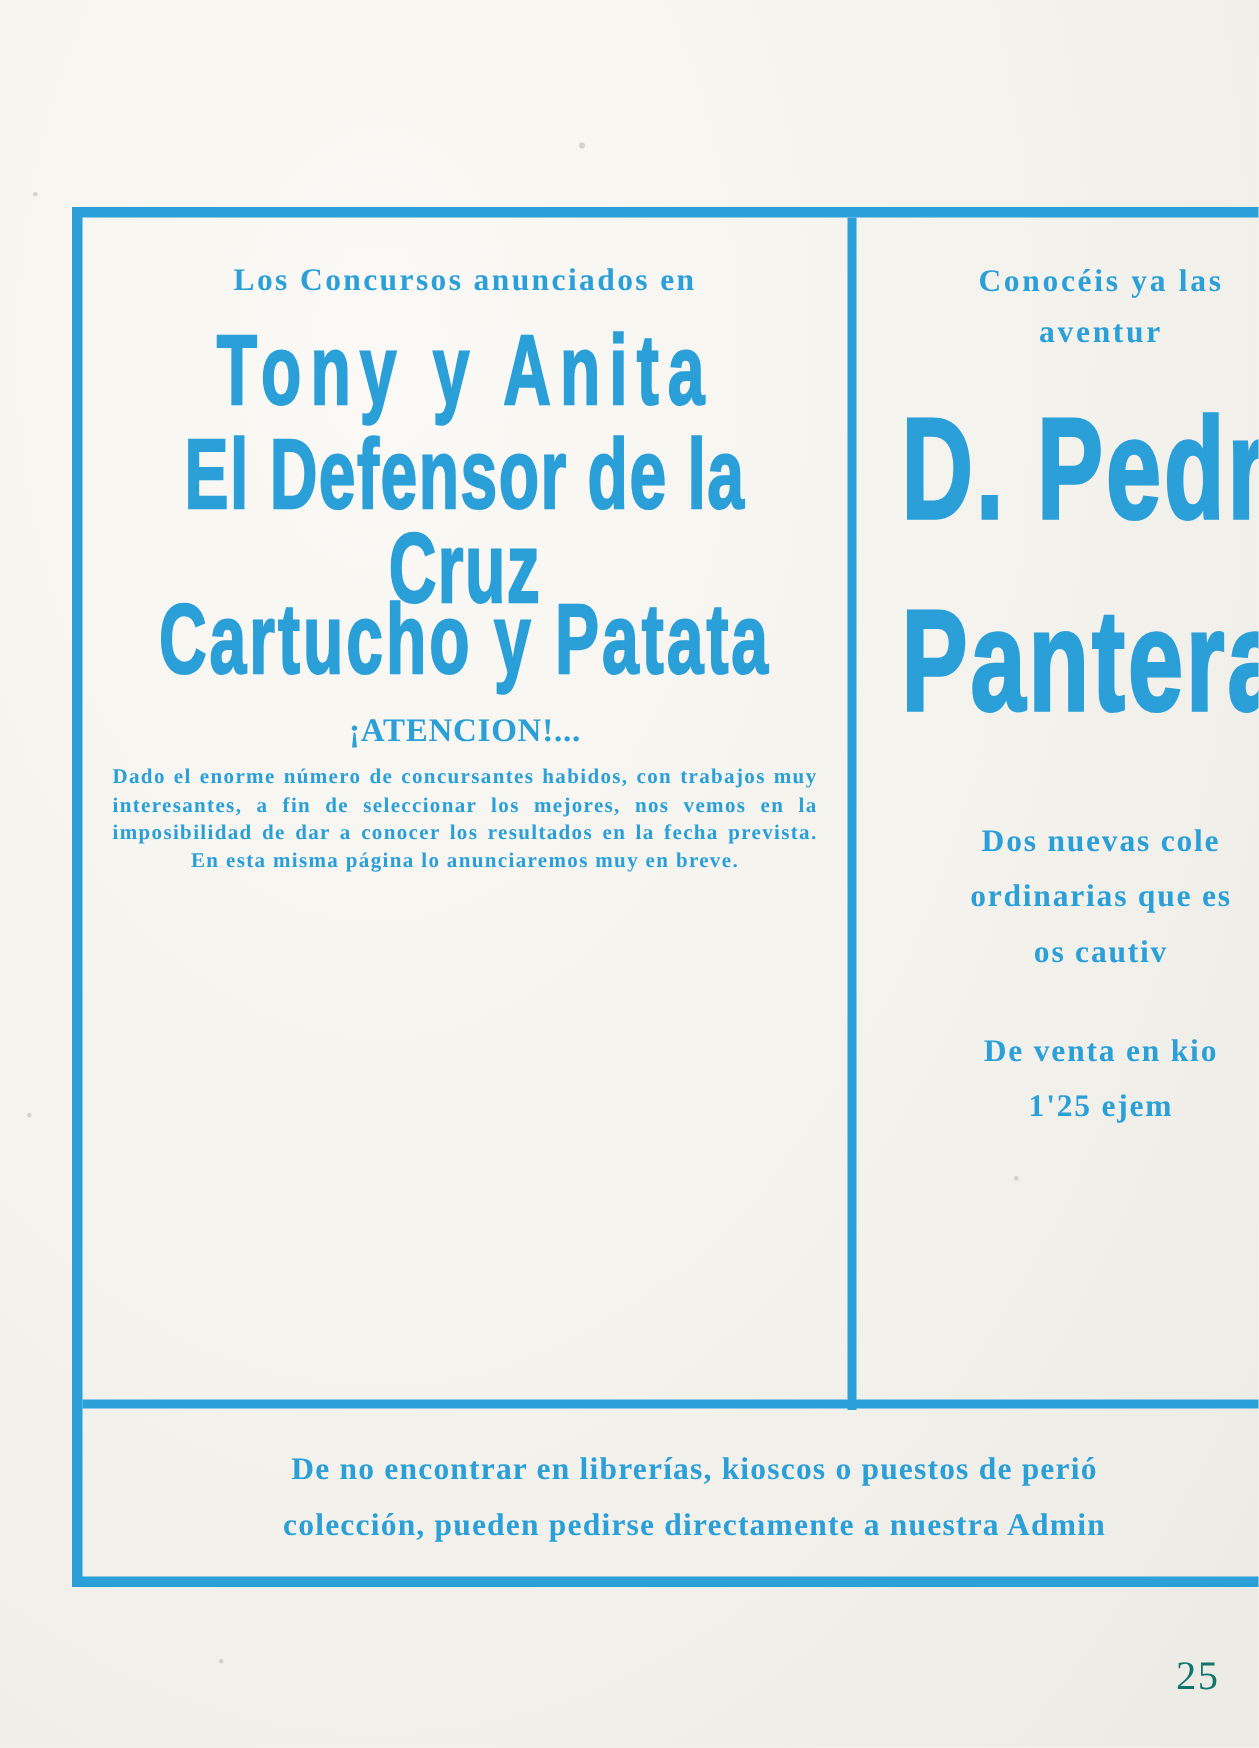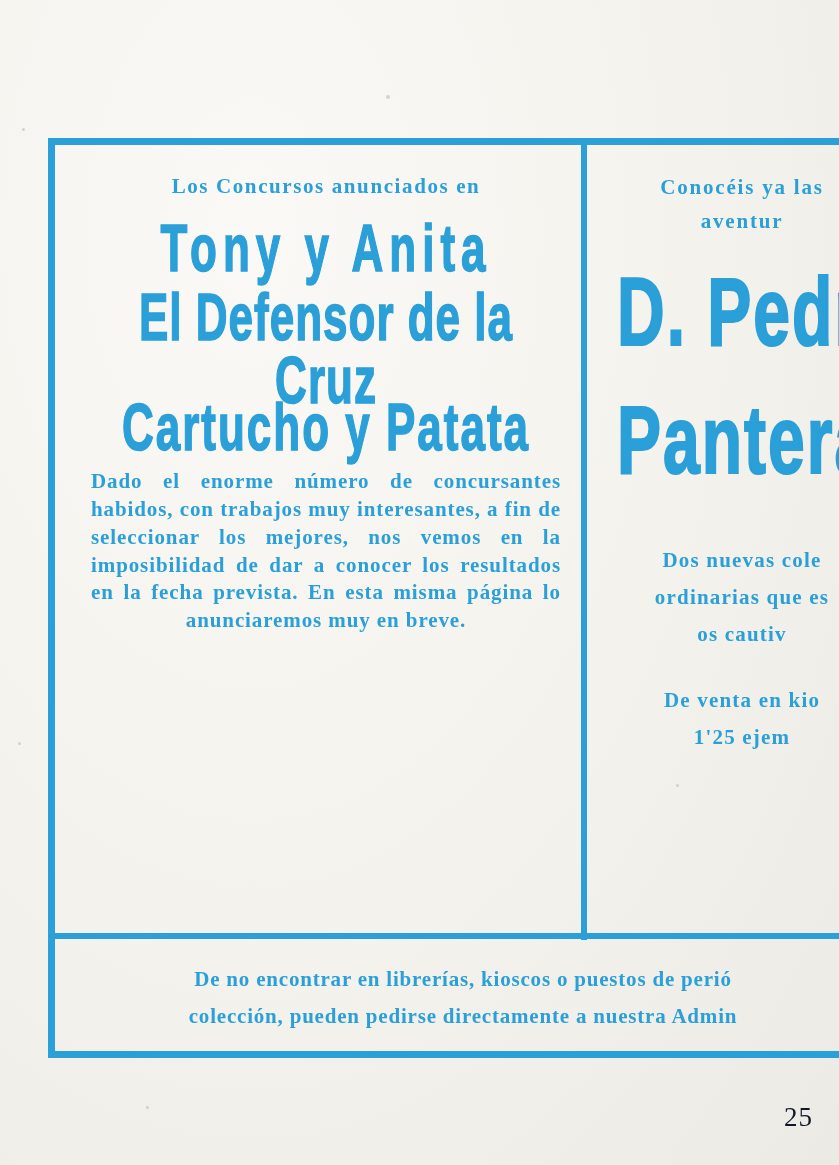--- a/index.html
+++ b/index.html
@@ -46,21 +46,20 @@
     left: 0; top: 0; right: 0;
     height: 795px;
     display: flex;
   }
   .col-left {
     width: 516px;
     box-sizing: border-box;
     border-right: 6px solid #2a9fd8;
     padding: 22px 18px 0 18px;
     text-align: center;
-    margin-left: 16px;
   }
   .col-right {
     flex: 1;
     box-sizing: border-box;
     padding: 22px 0 0 26px;
     text-align: center;
     overflow: hidden;
   }
 
   .lede {
@@ -136,21 +135,21 @@
     font-weight: bold;
     font-size: 22px;
     letter-spacing: .5px;
     margin: 36px 0 10px 0;
   }
 
   .body-text {
     color: #2a9fd8;
     font-family: "Liberation Serif", serif;
     font-weight: bold;
-    font-size: 21px;
+    font-size: 14px;
     line-height: 1.32;
     letter-spacing: .9px;
     text-align: justify;
     text-align-last: center;
     margin: 0 2px;
   }
 
   .right-body {
     color: #2a9fd8;
     font-family: "Liberation Serif", serif;
@@ -186,21 +185,21 @@
     font-size: 21px;
     letter-spacing: .8px;
     line-height: 1.75;
     white-space: nowrap;
   }
 
   .page-number {
     position: absolute;
     right: 26px;
     bottom: 32px;
-    color: #0f172a;
+    color: #0f766e;
     font-family: "Liberation Serif", serif;
     font-size: 27px;
     letter-spacing: 1px;
   }
 </style>
 </head>
 <body>
 
 <div class="paper">
   <div class="paper-speck" style="left:386px; top:95px; width:4px; height:4px;"></div>
@@ -216,20 +215,21 @@
 
     <div class="col-left">
       <div class="lede">
         <div>Los Concursos anunciados en</div>
       </div>
 
       <div class="title-big t1">Tony y Anita</div>
       <div class="title-big t2">El Defensor de la Cruz</div>
       <div class="title-big t3">Cartucho y Patata</div>
 
+      <div class="attention">¡ATENCION!...</div>
 
       <div class="body-text">Dado el enorme número de concursantes habidos, con trabajos muy interesantes, a fin de seleccionar los mejores, nos vemos en la imposibilidad de dar a conocer los resultados en la fecha prevista. En esta misma página lo anunciaremos muy en breve.</div>
     </div>
 
     <div class="col-right">
       <div class="lede-right">
         <div>Conocéis ya las</div>
         <div>aventur</div>
       </div>
 

